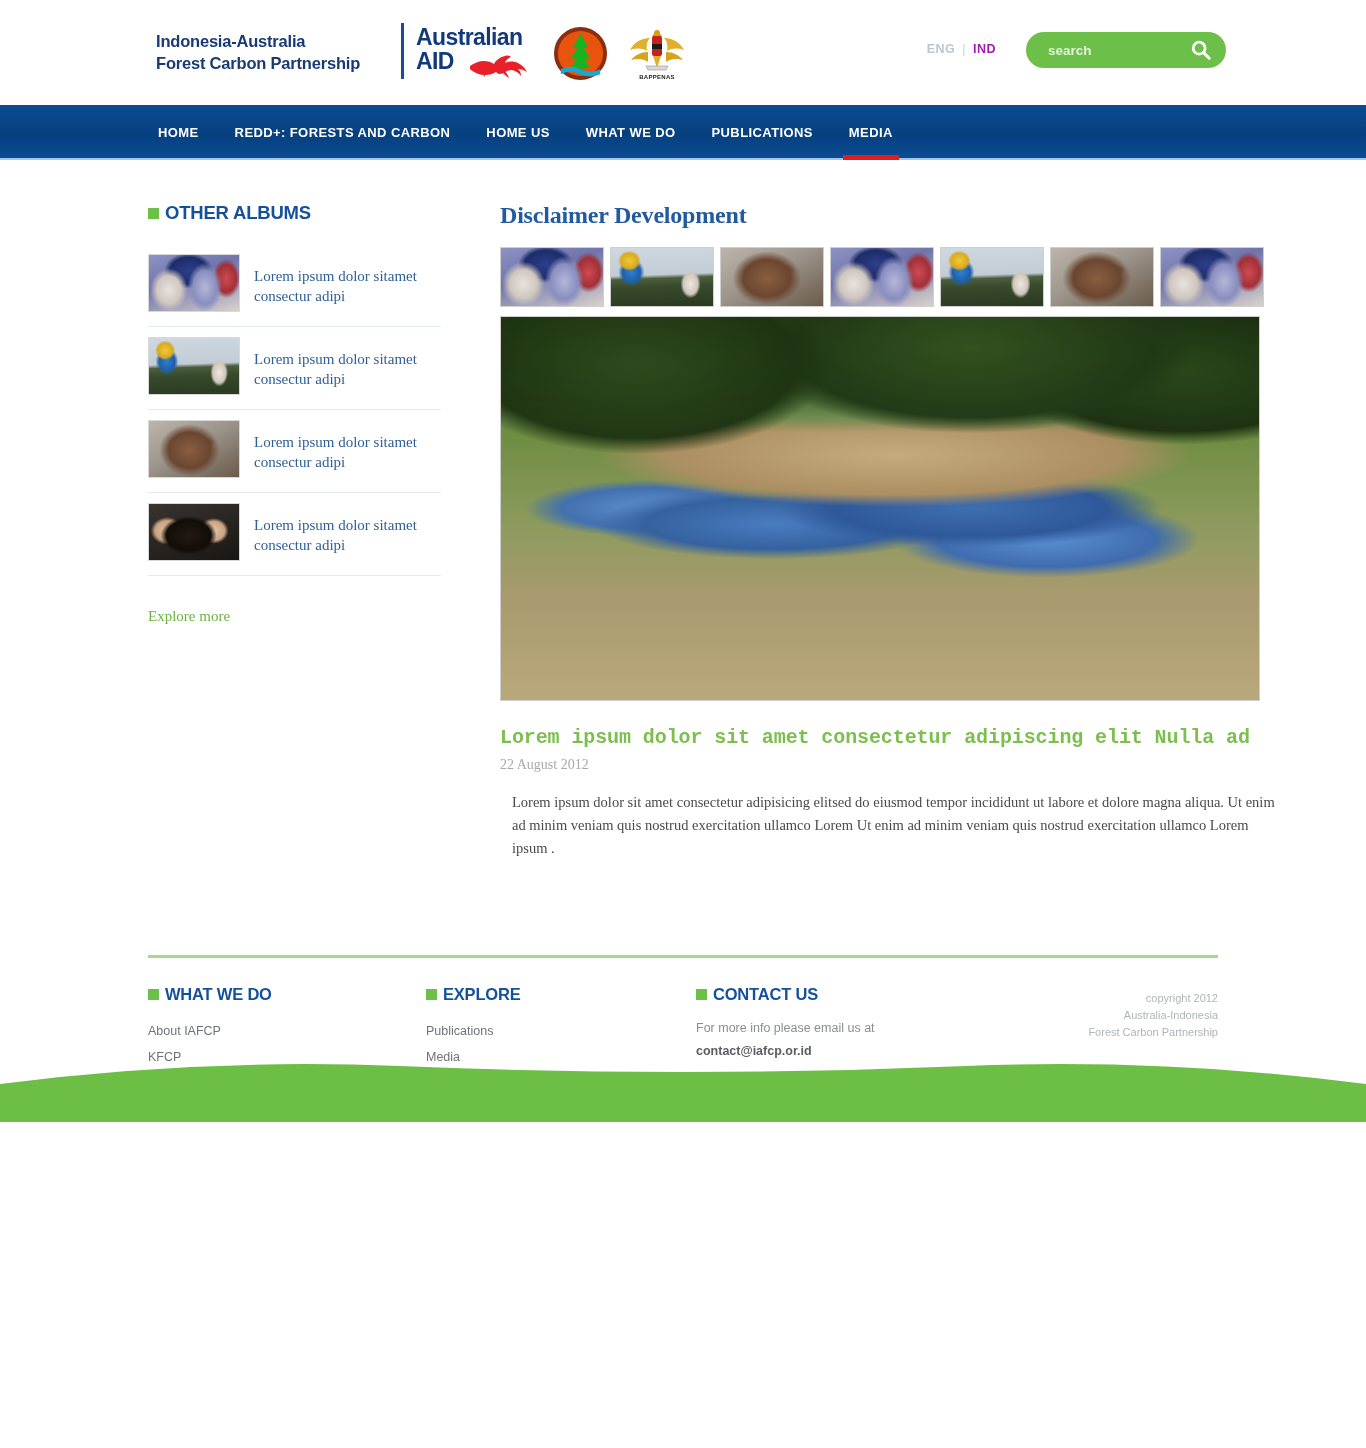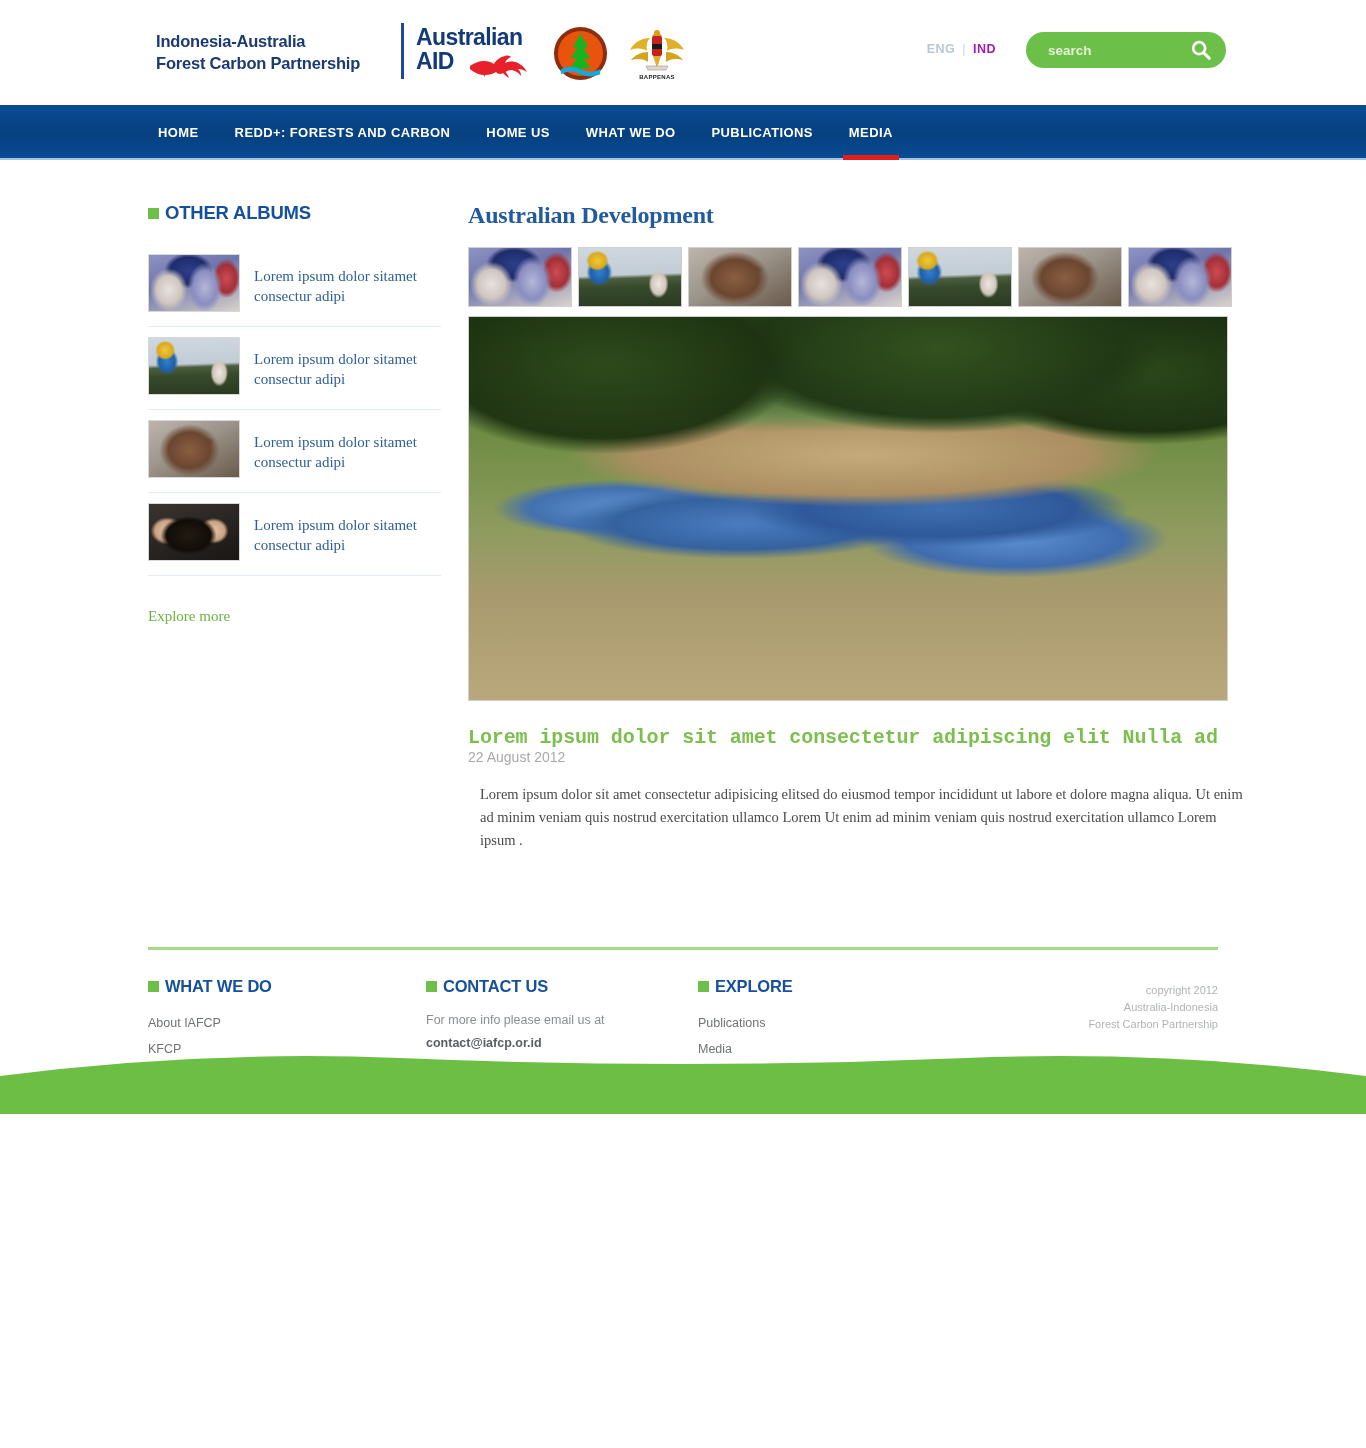--- a/index.html
+++ b/index.html
@@ -64,21 +64,21 @@
     color:#ffffff; font-size:13px; font-weight:bold; letter-spacing:0.4px;
     padding:0 18px; height:55px; line-height:55px; cursor:pointer; position:relative;
     white-space:nowrap;
   }
   .nav-item:first-child { padding-left:10px; }
   .nav-item.active::after {
     content:""; position:absolute; left:12px; right:12px; bottom:0; height:5px; background:#e51c1c;
   }
 
   
-  .content { width:1070px; margin:0 auto; position:relative; padding-top:42px; display:flex; }
+  .content { width:1070px; margin:0 auto; position:relative; padding-top:42px; display:flex;gap:32px; }
 
   
   .sidebar { width:293px; flex:0 0 293px; }
   .side-head {
     font-size:18.5px; font-weight:bold; color:#15509b; letter-spacing:-0.2px;
     display:flex; align-items:center; margin-bottom:20px;
   }
   .sq { width:11px; height:11px; background:#6cc04a; display:inline-block; margin-right:6px; }
   .album-item {
     display:flex; align-items:center; padding:10px 0 14px 0;
@@ -105,21 +105,21 @@
   }
   .thumbstrip { display:flex; gap:6px; margin-bottom:9px; }
   .ts { width:104px; height:60px; border:1px solid #cfcfcf; overflow:hidden; position:relative; cursor:pointer; }
   .hero { width:760px; height:385px; border:1px solid #cfcfcf; overflow:hidden; position:relative; }
 
   .cap-title {
     font-family:Liberation Mono, monospace; font-size:20px; color:#7cbf4e; font-weight:bold;
     margin:25px 0 0 0; letter-spacing:-0.1px;
   }
   .cap-date {
-    font-family:Liberation Sans, sans-serif; font-size:14px; color:#a9a9a9; margin:0 0 0 0;
+    font-family:Liberation Serif, serif; font-size:14px; color:#a9a9a9; margin:8px 0 0 0;
   }
   .cap-body {
     font-family:"Liberation Serif", serif; font-size:14.5px; color:#4a4a4a; line-height:23px;
     margin:18px 0 0 12px; width:765px;
   }
 
   
   .footer-wrap { width:1070px; margin:0 auto; position:relative; margin-top:95px; }
   .footer-rule { height:3px; background:#a8d98a; width:100%; }
   .footer-cols { display:flex; padding-top:27px; }
@@ -295,21 +295,21 @@
           </div>
         <div class="album-txt">Lorem ipsum dolor sitamet consectur adipi</div>
       </div>
 
       <div class="explore-more">Explore more</div>
     </div>
 
     <div class="main">
 
 
-      <h1 class="page-title">Australian Development</h1>
+      <h1 class="page-title">Disclaimer Development</h1>
 
       <div class="thumbstrip">
         <div class="ts">
             <div class="img-meeting"></div>
           </div>
         <div class="ts">
             <div class="img-boat"></div>
           </div>
         <div class="ts">
             <div class="img-portrait"></div>
@@ -345,40 +345,40 @@
     <div class="footer-cols">
 
       <div class="fcol c1">
         <div class="fhead">
           <span class="sq"></span>
           <span>WHAT WE DO</span>
         </div>
         <div class="flink">About IAFCP</div>
         <div class="flink">KFCP</div>
         <div class="flink">INCAS</div>
-      </div>
-
-      <div class="fcol c3">
-        <div class="fhead">
-          <span class="sq"></span>
-          <span>CONTACT US</span>
-        </div>
-        <div class="ftext">For more info please email us at</div>
-        <div class="ftext" style="margin-top:2px;"><b>contact@iafcp.or.id</b></div>
       </div>
 
       <div class="fcol c2">
         <div class="fhead">
           <span class="sq"></span>
           <span>EXPLORE</span>
         </div>
         <div class="flink">Publications</div>
         <div class="flink">Media</div>
         <div class="flink">Opportunities</div>
         <div class="flink">Disclaimer</div>
+      </div>
+
+      <div class="fcol c3">
+        <div class="fhead">
+          <span class="sq"></span>
+          <span>CONTACT US</span>
+        </div>
+        <div class="ftext">For more info please email us at</div>
+        <div class="ftext" style="margin-top:2px;"><b>contact@iafcp.or.id</b></div>
       </div>
 
       <div class="fcol c4">
         <div class="copy">copyright 2012</div>
         <div class="copy">Australia-Indonesia</div>
         <div class="copy">Forest Carbon Partnership</div>
       </div>
 
     </div>
   </div>

